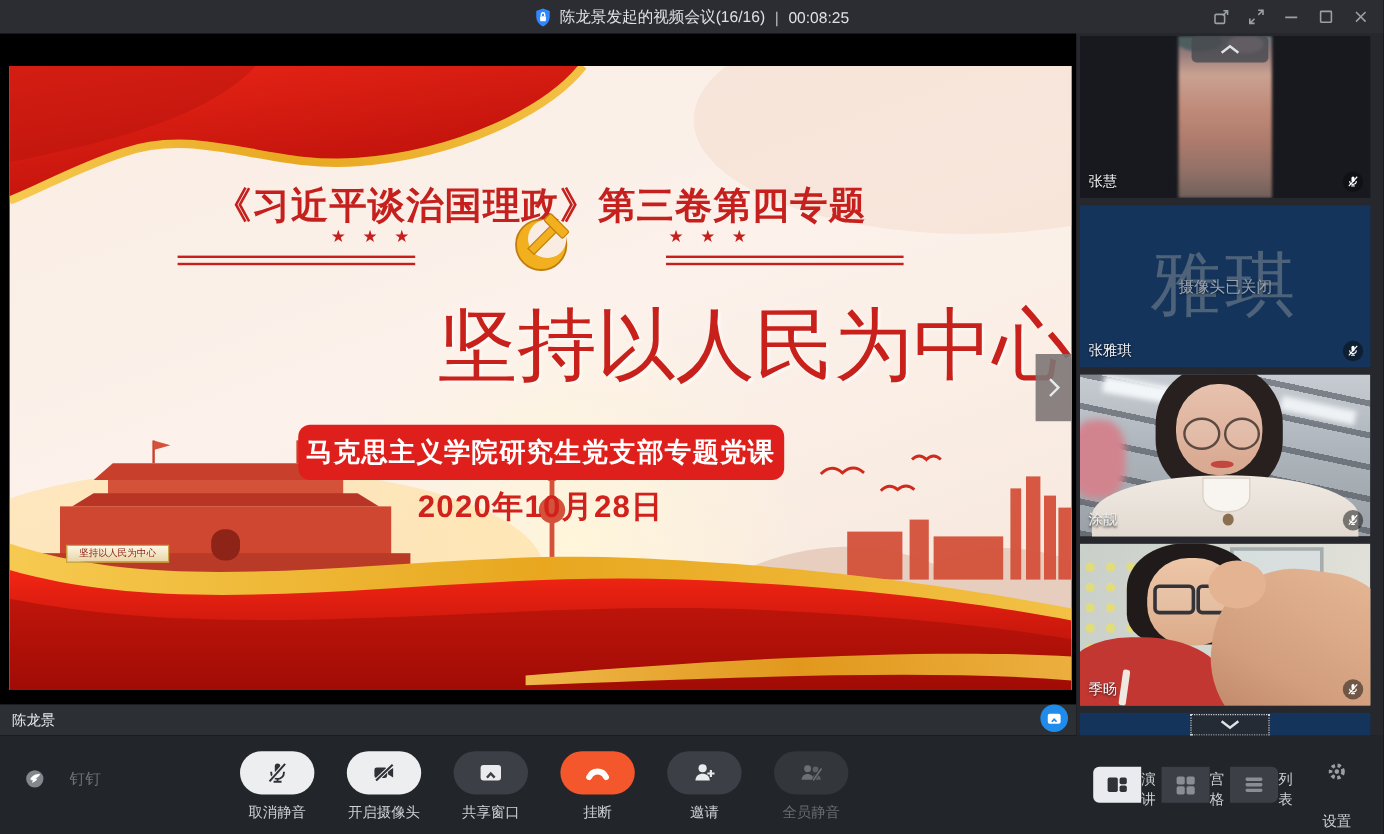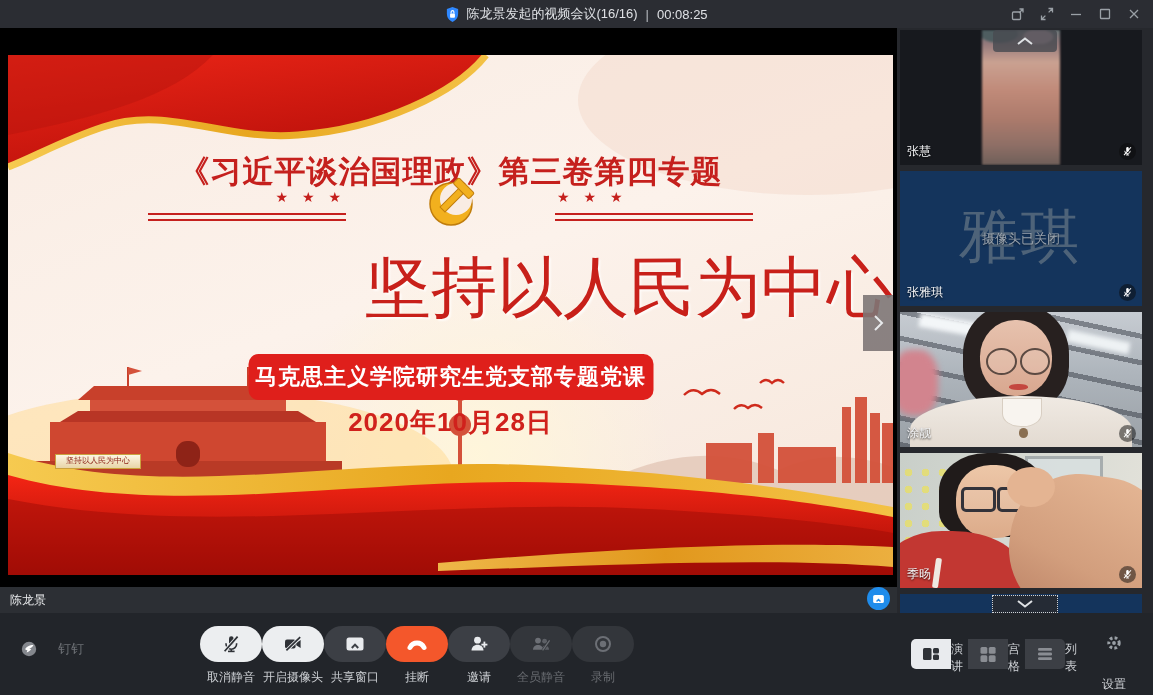--- a/index.html
+++ b/index.html
@@ -73,21 +73,21 @@
   .t4-hand{right:-9%;top:16%;width:64%;height:110%;background:linear-gradient(200deg,#e6b896,#d29e7d 60%,#b97f63);border-radius:45% 40% 30% 50%;transform:rotate(8deg);}
   .t4-finger{right:36%;top:10%;width:20%;height:30%;background:#e4b492;border-radius:50%;}
   .tile.partial{height:40px;background:#14345c;}
   
   .scroll-up{position:absolute;top:2px;left:50%;transform:translateX(-50%);width:64px;height:22px;background:rgba(72,74,80,.82);border-radius:4px;display:flex;align-items:center;justify-content:center;cursor:pointer;z-index:9;}
   .scroll-down{position:absolute;bottom:0;left:50%;transform:translateX(-50%);width:64px;height:16px;background:rgba(40,42,48,.88);border:1px dotted #cfd2d6;display:flex;align-items:center;justify-content:center;cursor:pointer;z-index:9;}
   
   .toolbar{position:absolute;left:0;bottom:0;width:100%;height:82px;background:#22252a;}
   .brand{position:absolute;left:21px;top:27px;display:flex;align-items:center;gap:21px;}
   .brand-text{color:#6e7176;font-size:13px;}
-  .btn-row{position:absolute;left:200px;top:13px;display:flex;}
+  .btn-row{position:absolute;left:200px;top:13px;display:flex;gap:27px;}
   .tb-item{display:flex;flex-direction:column;align-items:center;width:62px;cursor:pointer;}
   .pill{width:62px;height:36px;border-radius:18px;display:flex;align-items:center;justify-content:center;}
   .pill.light{background:#eceef0;}
   .pill.dark{background:#3c3f45;}
   .pill.danger{background:#f4572b;}
   .pill.dim{background:#33363b;}
   .tb-label{margin-top:7px;font-size:12px;color:#cdd0d4;white-space:nowrap;}
   .tb-item.disabled .tb-label{color:#686b70;}
   .view-switch{position:absolute;left:911px;top:19px;display:flex;}
   .seg-col{width:57px;display:flex;flex-direction:row;align-items:center;cursor:pointer;}
@@ -409,29 +409,20 @@
           <path d="M3,16.8 c0,-3 2.2,-4.9 5,-4.9 s5,1.9 5,4.9 z" fill="#6c6f75"></path>
           <circle cx="14.6" cy="8.2" r="2.4" fill="#6c6f75" opacity="0.75"></circle>
           <path d="M11.6,16.8 c0.2,-2.6 1.6,-4.2 3.6,-4.2 c2.2,0 3.8,1.7 3.8,4.2 z" fill="#6c6f75" opacity="0.75"></path>
           <line x1="12.6" y1="17.4" x2="19.6" y2="7.4" stroke="#33363b" stroke-width="2.6"></line>
           <line x1="12.6" y1="17.4" x2="19.6" y2="7.4" stroke="#6c6f75" stroke-width="1.3"></line>
         </svg>
       </div>
       <span class="tb-label">全员静音</span>
     </div>
 
-    <div class="tb-item disabled">
-      <div class="pill dim">
-        <svg width="22" height="22" viewBox="0 0 22 22">
-          <circle cx="11" cy="11" r="7" fill="none" stroke="#6c6f75" stroke-width="2"></circle>
-          <circle cx="11" cy="11" r="3.2" fill="#6c6f75"></circle>
-        </svg>
-      </div>
-      <span class="tb-label">录制</span>
-    </div>
   </div>
 
   <div class="view-switch">
     <div class="seg-col">
       <div class="seg active">
         <svg width="22" height="22" viewBox="0 0 22 22">
           <rect x="3" y="5" width="8.5" height="12" rx="1.5" fill="#2f3237"></rect>
           <rect x="13" y="5" width="6" height="5.5" rx="1.5" fill="#2f3237"></rect>
           <rect x="13" y="11.5" width="6" height="5.5" rx="1.5" fill="#2f3237"></rect>
         </svg>

